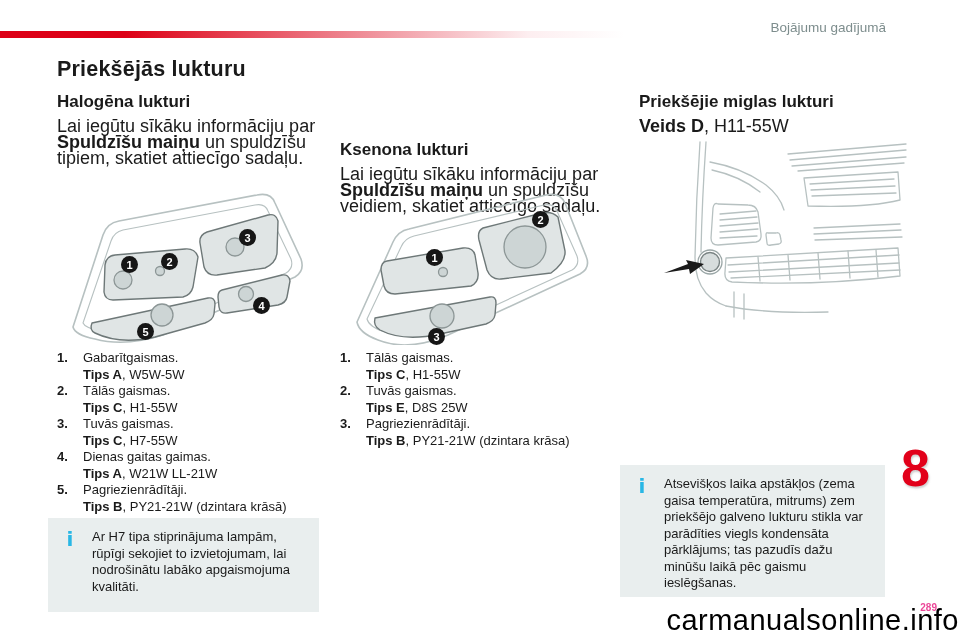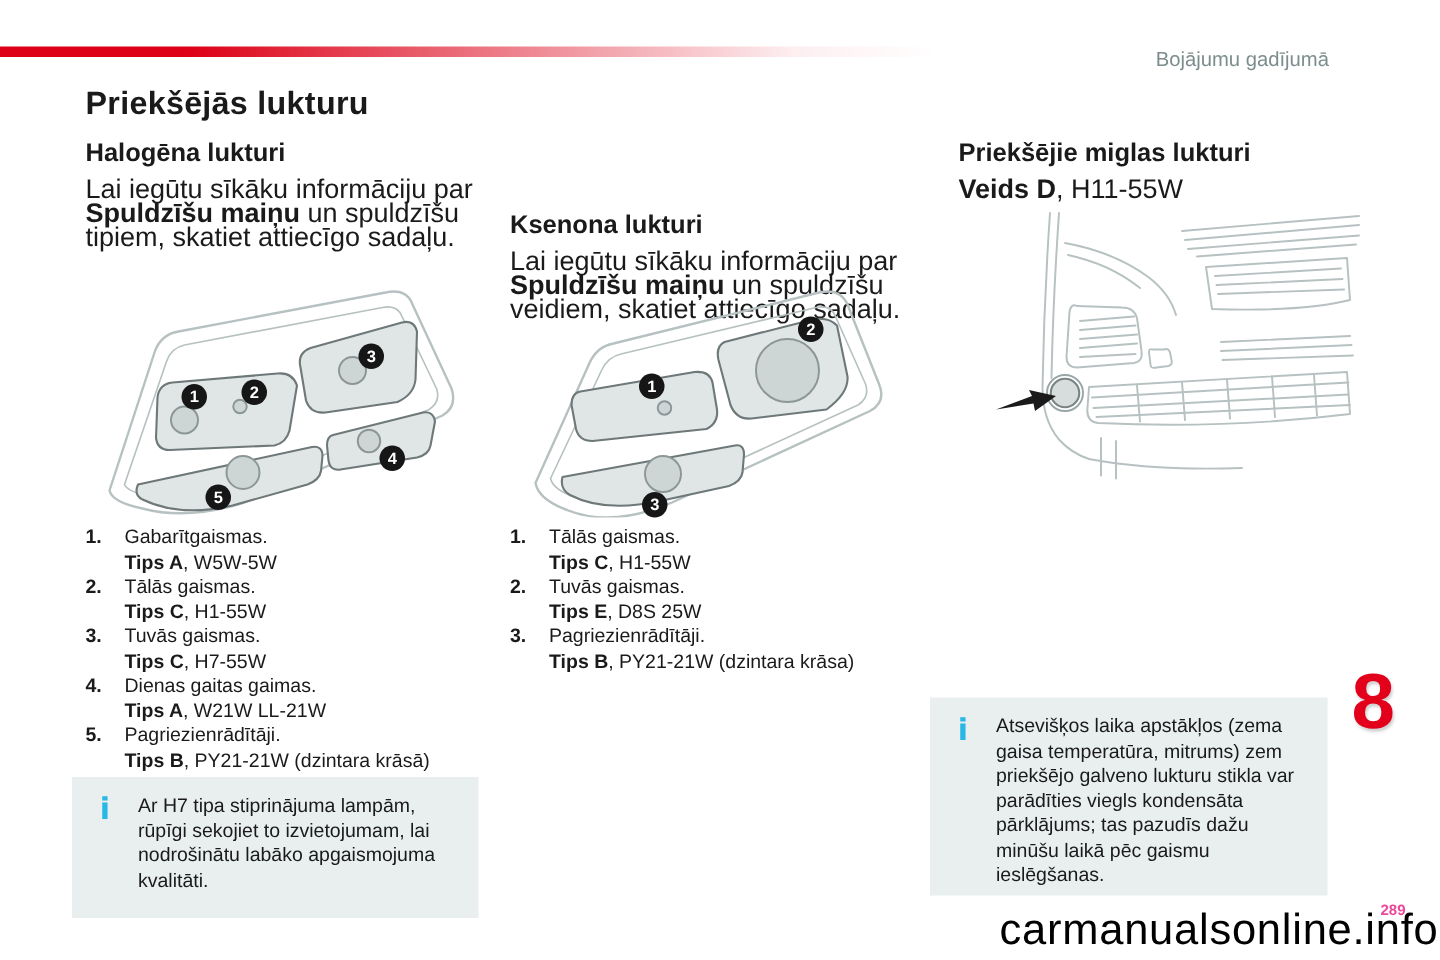--- a/index.html
+++ b/index.html
@@ -5,21 +5,21 @@
   html,body{margin:0;padding:0;}
   body{
     width:960px;height:640px;position:relative;overflow:hidden;
     background:#ffffff;color:#1a1a1a;
     font-family:"Liberation Sans","DejaVu Sans",sans-serif;
   }
   .abs{position:absolute;}
   
   .red-rule{left:0;top:31px;width:960px;height:7px;
     background:linear-gradient(90deg,#dd0016 0%,#dd0016 13%,#ef8e98 38%,#fdeef0 55%,#ffffff 65%);}
-  .section-header{top:32px;right:74px;font-size:13.5px;color:#7d8d8d;}
+  .section-header{top:20px;right:74px;font-size:13.5px;color:#7d8d8d;}
   .page-title{left:57px;top:57px;font-size:21.5px;font-weight:bold;letter-spacing:.2px;}
   .col{width:263px;}
   .col h2{margin:0;font-size:17px;font-weight:bold;}
   .col p{margin:6px 0 0 0;font-size:18px;line-height:16px;}
   b{font-weight:bold;}
   
   .speclist{font-size:13px;line-height:16.5px;}
   .li{display:flex;}
   .li .num{width:26px;font-weight:bold;flex:0 0 26px;}
   

